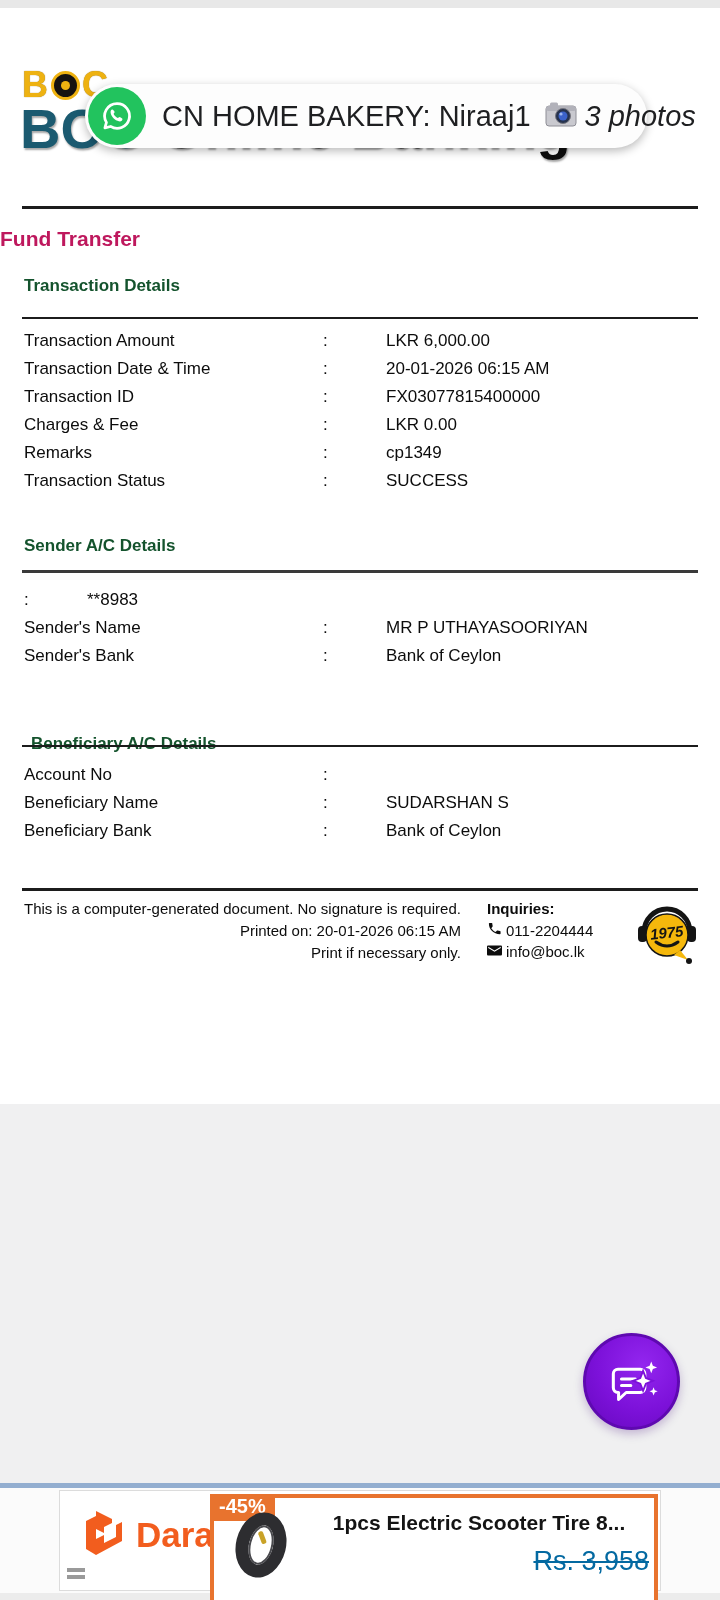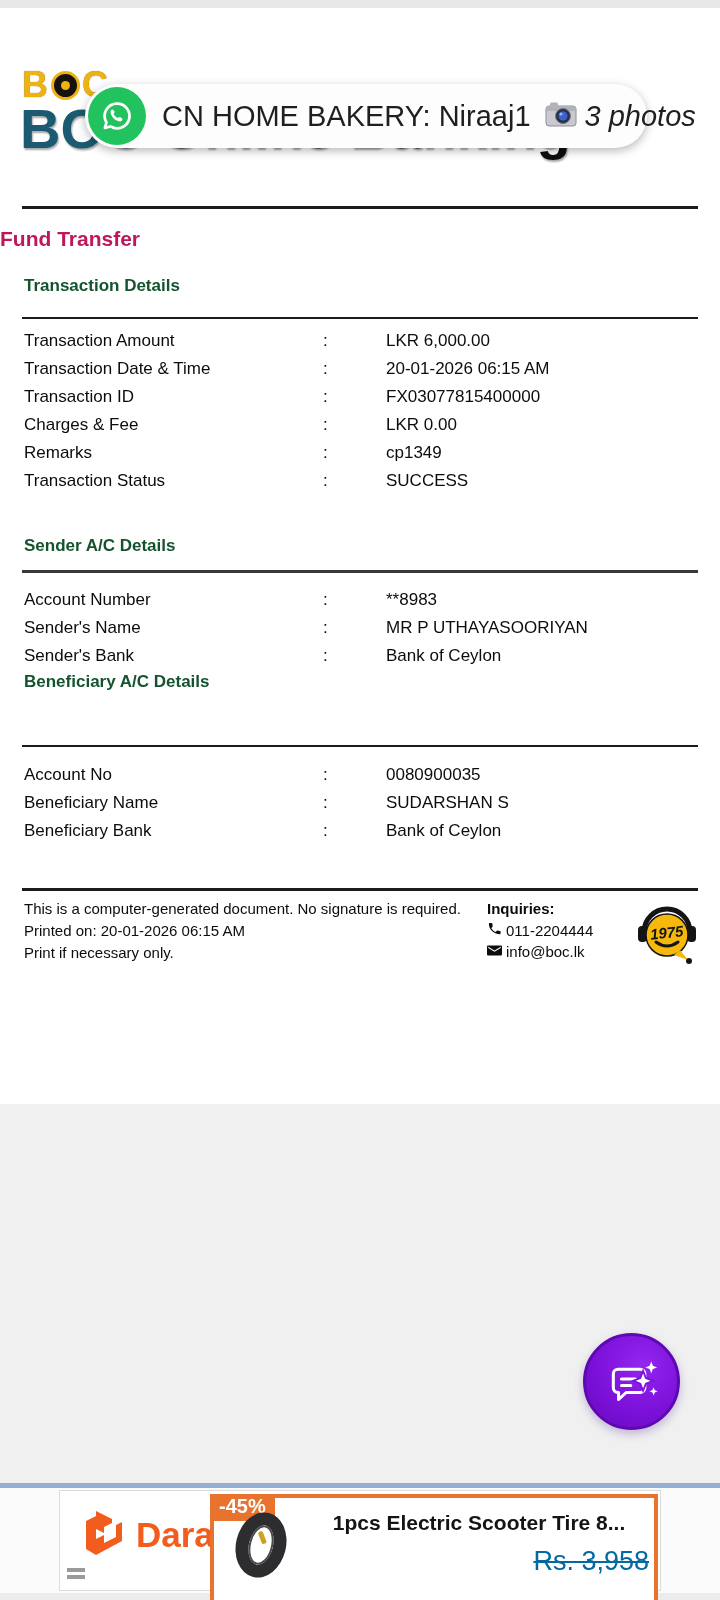--- a/index.html
+++ b/index.html
@@ -41,21 +41,21 @@
     font-size:21px; font-weight:700; color:#be185d; }
   .sec-head { position:absolute; left:24px; font-size:17px; font-weight:700; color:#14532d; }
 
   .rows { position:absolute; left:24px; width:672px; }
   .row { display:flex; height:28px; align-items:center; font-size:17px; color:#0c0c0c;gap:28px; }
   .row .lbl { flex:0 0 271px; }
   .row .colon { flex:0 0 12px; }
   .row .val { flex:1;margin-left:23px; }
 
   
-  .foot-notes { position:absolute; left:24px; top:898px; font-size:15px; color:#0c0c0c; line-height:22px; }
+  .foot-notes { position:absolute; left:24px; top:898px; font-size:15px; color:#0c0c0c; line-height:22px;text-align:right; }
   .inq { position:absolute; left:487px; top:900px; font-size:15px; color:#0c0c0c; }
   .inq .inq-label { font-weight:700; }
   .inq-row { display:flex; align-items:center; gap:4px; margin-top:4px; }
   .badge1975 { position:absolute; left:632px; top:902px; width:70px; height:64px; }
 
   
   .gray-area { position:absolute; left:0; top:1104px; width:720px; height:379px; background:#f0f0f1; }
   .blue-line { position:absolute; left:0; top:1483px; width:720px; height:5px; background:#93aed0; }
   .ad-strip { position:absolute; left:0; top:1488px; width:720px; height:105px; background:#fbfbfb; }
   .bottom-strip { position:absolute; left:0; top:1593px; width:720px; height:7px; background:#ececec; }
@@ -162,43 +162,41 @@
       <span class="lbl">Transaction Status</span>
       <span class="colon">:</span>
       <span class="val">SUCCESS</span>
     </div>
   </div>
 
   <div class="sec-head" style="top:536px;">Sender A/C Details</div>
   <div class="hr" style="top:570px;height:3px;background:#3a3a3a;"></div>
   <div class="rows" style="top:586px;">
     <div class="row">
-      <span class="lbl">Account Number</span>
       <span class="colon">:</span>
       <span class="val">**8983</span>
     </div>
     <div class="row">
       <span class="lbl">Sender's Name</span>
       <span class="colon">:</span>
       <span class="val">MR P UTHAYASOORIYAN</span>
     </div>
     <div class="row">
       <span class="lbl">Sender's Bank</span>
       <span class="colon">:</span>
       <span class="val">Bank of Ceylon</span>
     </div>
   </div>
 
-  <div class="sec-head" style="top:672px;">Beneficiary A/C Details</div>
+  <div class="sec-head" style="top:734px;margin-left:7px;">Beneficiary A/C Details</div>
   <div class="hr" style="top:745px;height:2px;"></div>
   <div class="rows" style="top:761px;">
     <div class="row">
       <span class="lbl">Account No</span>
       <span class="colon">:</span>
-      <span class="val">0080900035</span>
     </div>
     <div class="row">
       <span class="lbl">Beneficiary Name</span>
       <span class="colon">:</span>
       <span class="val">SUDARSHAN S</span>
     </div>
     <div class="row">
       <span class="lbl">Beneficiary Bank</span>
       <span class="colon">:</span>
       <span class="val">Bank of Ceylon</span>

